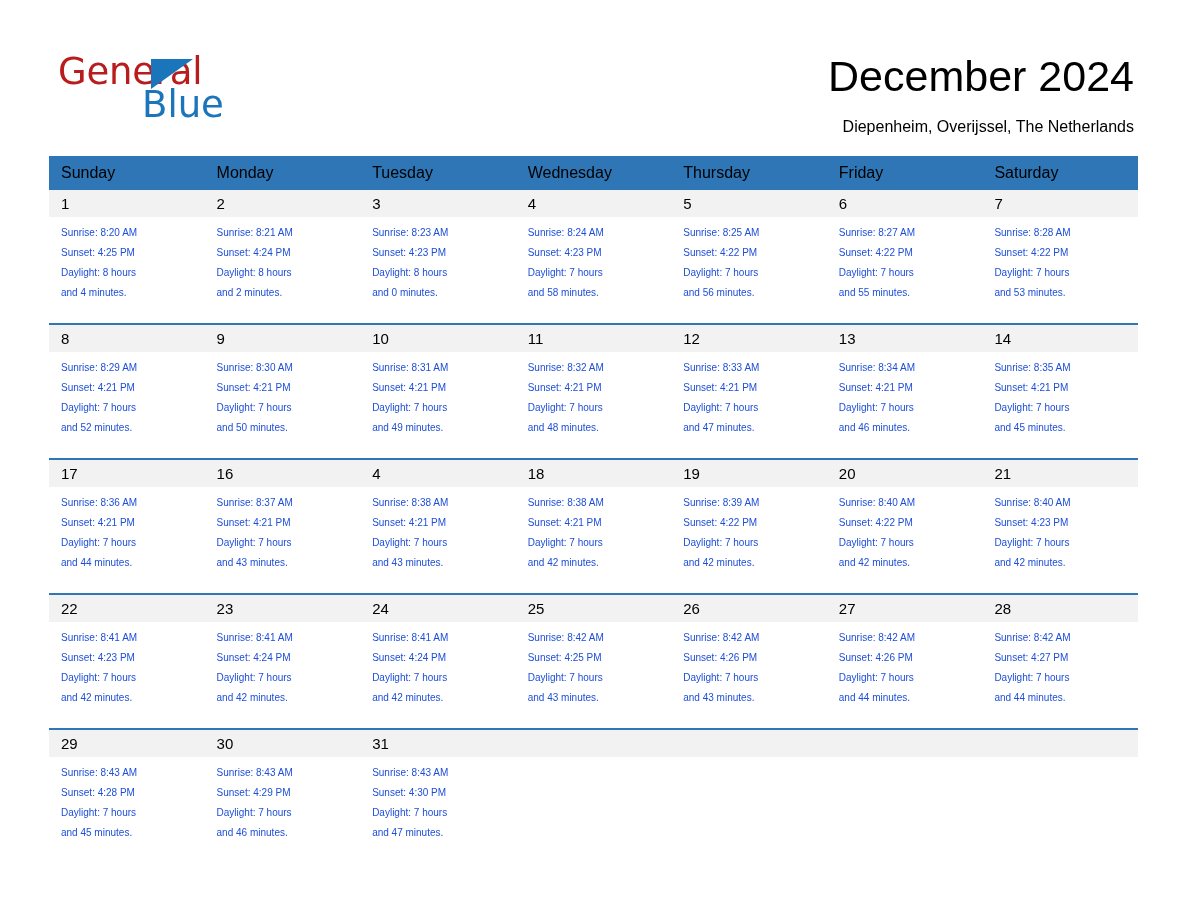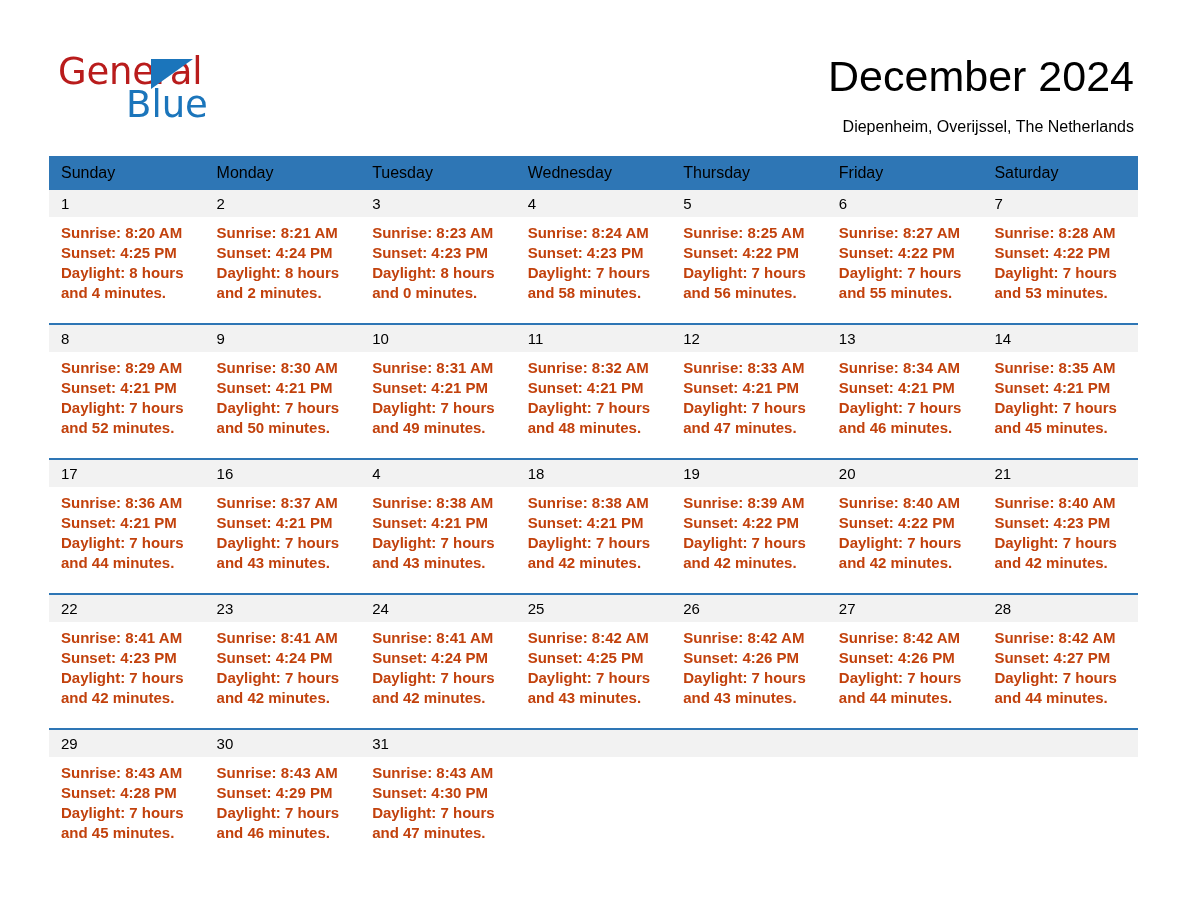--- a/index.html
+++ b/index.html
@@ -51,21 +51,21 @@
     position: absolute;
     left: 93px;
     top: 7px;
     width: 0;
     height: 0;
     border-left: 42px solid #1b75bb;
     border-bottom: 30px solid transparent;
   }
   .logo-blue {
     position: absolute;
-    left: 68px;
+    left: 84px;
     top: 33px;
     font-size: 37px;
     line-height: 40px;
     color: #1b75bb;
     font-family: "DejaVu Sans", sans-serif;
     font-weight: 400;
     text-align: center;
   }
   .title {
     position: absolute;
@@ -129,24 +129,23 @@
     padding: 4px 0 0 12px;
     font-size: 15px;
     line-height: 20px;
     color: #000000;
   }
   .daynum-band.empty {
     background: #f2f2f2;
   }
   .dayinfo {
     padding: 6px 0 0 12px;
-    font-size: 15px;
+    font-size: 10px;
     line-height: 20px;
-    color: #c2410c;
-    font-weight: bold;
+    color: #1d4ed8;
   }
   .dayinfo div {
     white-space: nowrap;
   }
 </style>
 </head>
 <body>
 
 <div class="page">
 

